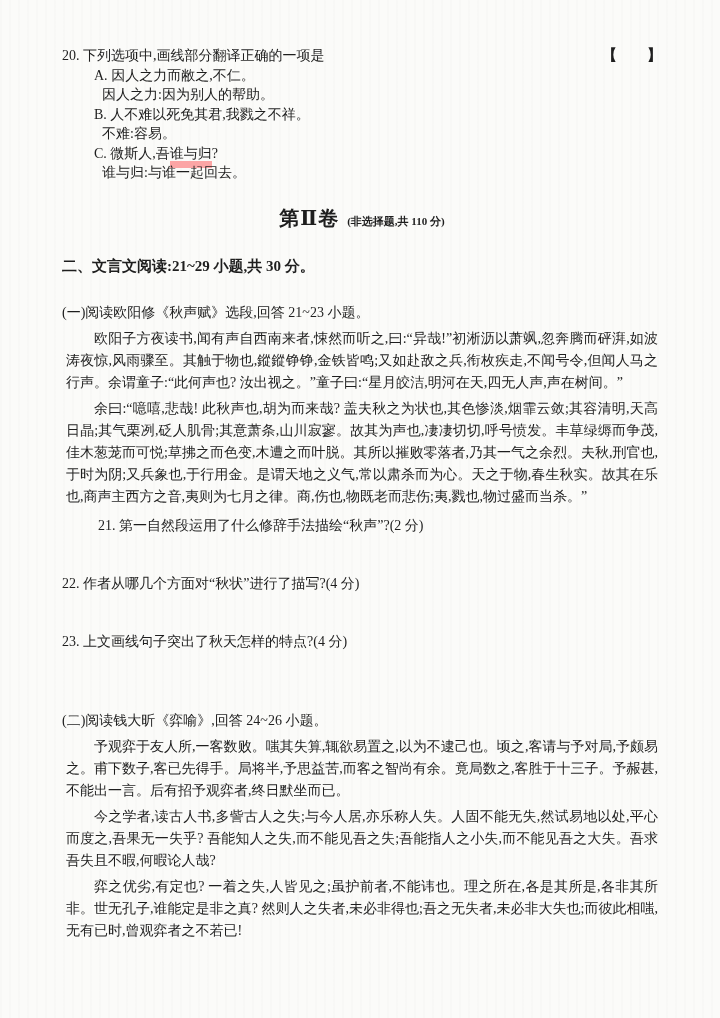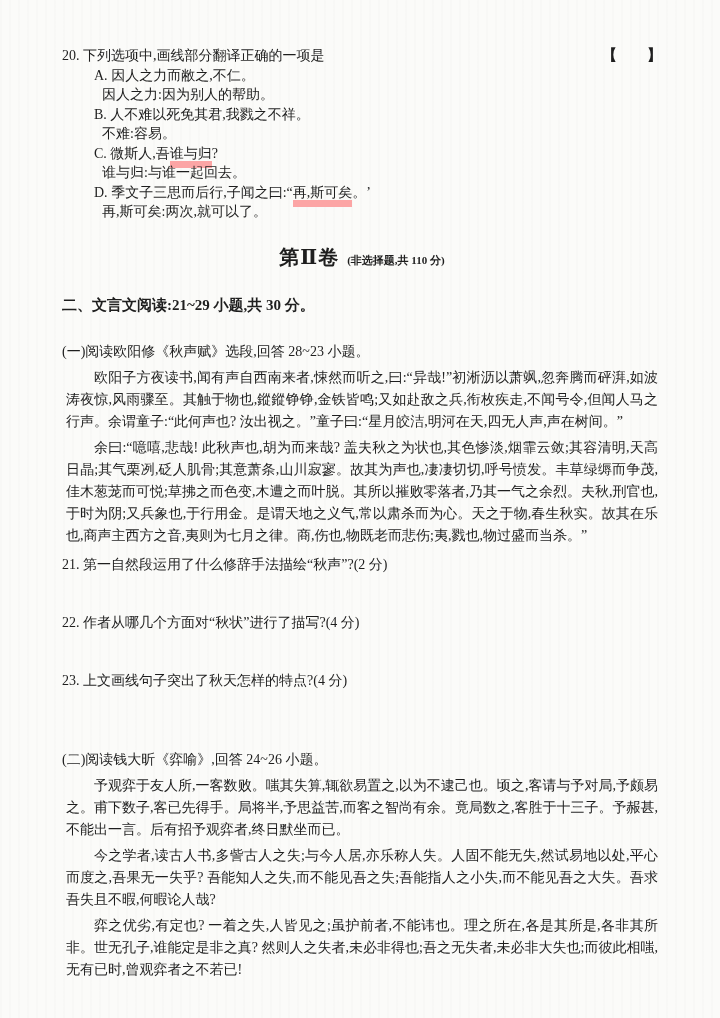--- a/index.html
+++ b/index.html
@@ -30,21 +30,21 @@
 
   
   .part-head{margin-top:24px;font-weight:bold;font-size:15px;}
 
   
   .intro{margin-top:26px;font-size:14px;line-height:22px;}
   .para{margin:4px;font-size:14px;line-height:22px;text-align:justify;text-indent:2em;}
 
   
   .question-row{font-size:14px;line-height:20px;}
-  .q-first{margin-top:8px;}
+  .q-first{margin-top:8px;margin-left:36px;}
   .q-gap{margin-top:38px;}
   .intro2{margin-top:58px;}
 </style>
 </head>
 <body>
 
 <div class="page">
 
   <section class="q20">
     <div class="q20-head">
@@ -72,38 +72,31 @@
     </div>
 
     <div>
       <div class="opt-line">
         <span>C.</span>
         <span>微斯人,吾</span><span class="u">谁与归</span><span>?</span>
       </div>
       <div class="opt-trans">谁与归:与谁一起回去。</div>
     </div>
 
-    <div>
-      <div class="opt-line">
-        <span>D.</span>
-        <span>季文子三思而后行,子闻之曰:“</span><span class="u">再,斯可矣</span><span>。’</span>
-      </div>
-      <div class="opt-trans">再,斯可矣:两次,就可以了。</div>
-    </div>
   </section>
 
   <h1 class="vol-title">
     <span class="vol-main">第Ⅱ卷</span>
     <span class="vol-paren">(非选择题,共 110 分)</span>
   </h1>
 
   <div class="part-head">二、文言文阅读:21~29 小题,共 30 分。</div>
 
   <section>
-    <div class="intro">(一)阅读欧阳修《秋声赋》选段,回答 28~23 小题。</div>
+    <div class="intro">(一)阅读欧阳修《秋声赋》选段,回答 21~23 小题。</div>
     <p class="para">欧阳子方夜读书,闻有声自西南来者,悚然而听之,曰:“异哉!”初淅沥以萧飒,忽奔腾而砰湃,如波涛夜惊,风雨骤至。其触于物也,鏦鏦铮铮,金铁皆鸣;又如赴敌之兵,衔枚疾走,不闻号令,但闻人马之行声。余谓童子:“此何声也? 汝出视之。”童子曰:“星月皎洁,明河在天,四无人声,声在树间。”</p>
     <p class="para">余曰:“噫嘻,悲哉! 此秋声也,胡为而来哉? 盖夫秋之为状也,其色惨淡,烟霏云敛;其容清明,天高日晶;其气栗冽,砭人肌骨;其意萧条,山川寂寥。故其为声也,凄凄切切,呼号愤发。丰草绿缛而争茂,佳木葱茏而可悦;草拂之而色变,木遭之而叶脱。其所以摧败零落者,乃其一气之余烈。夫秋,刑官也,于时为阴;又兵象也,于行用金。是谓天地之义气,常以肃杀而为心。天之于物,春生秋实。故其在乐也,商声主西方之音,夷则为七月之律。商,伤也,物既老而悲伤;夷,戮也,物过盛而当杀。”</p>
 
     <div class="question-row q-first">21. 第一自然段运用了什么修辞手法描绘“秋声”?(2 分)</div>
     <div class="question-row q-gap">22. 作者从哪几个方面对“秋状”进行了描写?(4 分)</div>
     <div class="question-row q-gap">23. 上文画线句子突出了秋天怎样的特点?(4 分)</div>
   </section>
 
   <section>
     <div class="intro intro2">(二)阅读钱大昕《弈喻》,回答 24~26 小题。</div>

